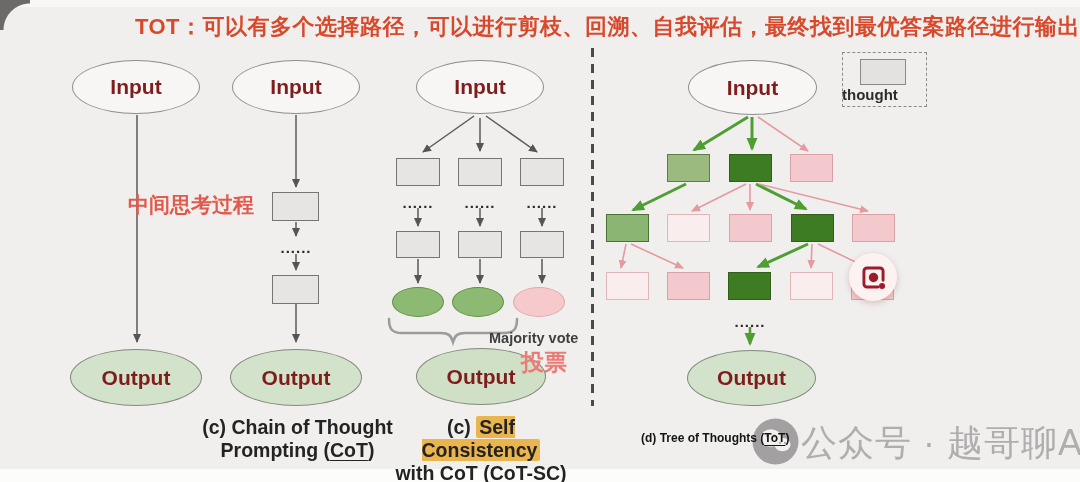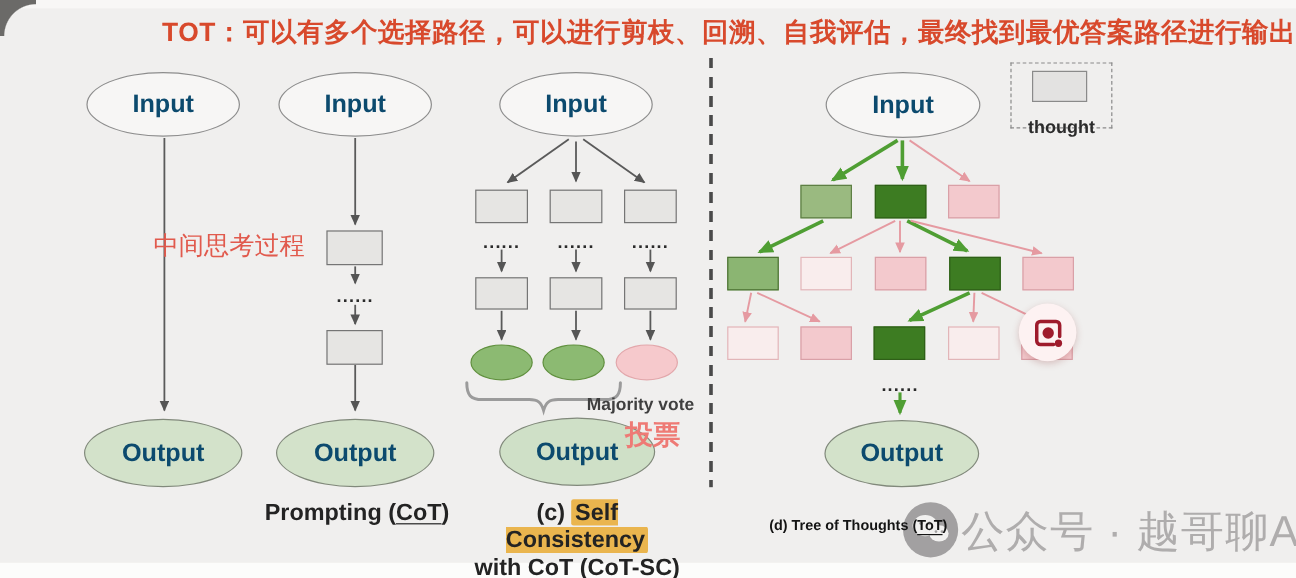--- a/index.html
+++ b/index.html
@@ -14,21 +14,21 @@
   .strip-top{left:0;top:0;width:1080px;height:7px;background:#f8f7f6;z-index:0;}
   .strip-bottom{left:0;bottom:0;width:1080px;height:13px;background:#fcfcfb;z-index:0;}
   .corner-tl{left:0;top:0;width:30px;height:30px;z-index:0;
     background:radial-gradient(circle at 30px 30px, transparent 26px, #6b6a68 27px);}
   
   .top-note{left:0;top:12px;width:1080px;text-align:right;
     font-size:22px;font-weight:700;color:#d8492c;letter-spacing:.5px;z-index:3;}
   
   .ell{border-radius:50%;display:flex;align-items:center;justify-content:center;
     box-sizing:border-box;z-index:2;}
-  .ell span{font-size:21px;font-weight:600;color:#0c4a6e;}
+  .ell span{font-size:21px;font-weight:600;color:#7f1d1d;}
   .ell-in{background:#f7f6f5;border:1.6px solid #8d8d8d;}
   .ell-out{background:#d3e2ca;border:1.6px solid #81897b;}
   .ell-out2{background:#cfe0c7;border:1.6px solid #81897b;}
   
   .rell{border-radius:50%;box-sizing:border-box;z-index:2;}
   .rell[data-state="green"]{background:#8cba72;border:1.6px solid #61903f;}
   .rell[data-state="pink"]{background:#f6c9cc;border:1.6px solid #e2a7ab;}
   
   .gbox{background:#e6e5e3;border:1.4px solid #757575;box-sizing:border-box;z-index:2;}
   
@@ -42,24 +42,24 @@
   .dots{font-size:15px;font-weight:700;letter-spacing:1px;color:#2a2a2a;
     text-align:center;line-height:10px;z-index:3;}
   
   .separator{left:591px;top:48px;width:2.6px;height:358px;z-index:1;
     background:repeating-linear-gradient(#4a4a4a 0 9px, transparent 9px 16px);}
   
   .legend{left:842px;top:52px;width:85px;height:55px;border:1.6px dashed #8a8a8a;
     box-sizing:border-box;z-index:2;}
   .legend-box{left:860px;top:59px;width:46px;height:26px;background:#e3e2e1;
     border:1.4px solid #8a8a8a;box-sizing:border-box;z-index:3;}
-  .legend-label{left:842px;top:86px;width:85px;text-align:center;font-size:15px;
-    font-weight:600;color:#2c2c2c;z-index:3;margin-top:12px;}
-  
-  .ann-mid{left:128px;top:191px;font-size:21px;font-weight:400;color:#e15a4d;z-index:4;}
+  .legend-label{left:842px;top:86px;width:85px;font-size:15px;
+    font-weight:600;color:#2c2c2c;z-index:3;}
+  
+  .ann-mid{left:128px;top:191px;font-size:21px;font-weight:700;color:#e15a4d;z-index:4;}
   .ann-majority{left:489px;top:330px;font-size:14.5px;font-weight:700;color:#3f3f3f;z-index:4;}
   .ann-vote{left:521px;top:347px;font-size:23px;font-weight:700;color:#ee7a75;z-index:4;}
   
   .caption{font-size:19.5px;line-height:23px;font-weight:600;color:#232323;
     text-align:center;z-index:5;}
   .caption .u{text-decoration:underline;text-underline-offset:3px;}
   .caption .hl{background:#eab54e;padding:0 3px;border-radius:2px;}
   .caption-d{left:641px;top:427px;font-size:12px;font-weight:700;color:#141414;
     z-index:6;text-align:right;}
   
@@ -154,20 +154,21 @@
   <div class="abs ell ell-in" style="left:232px;top:60px;width:128px;height:54px;">
     <span>Input</span>
   </div>
   <div class="abs gbox" style="left:272px;top:192px;width:47px;height:29px;"></div>
   <div class="abs dots" style="left:272px;top:243px;width:48px;">......</div>
   <div class="abs gbox" style="left:272px;top:275px;width:47px;height:29px;"></div>
   <div class="abs ell ell-out" style="left:230px;top:349px;width:132px;height:57px;">
     <span>Output</span>
   </div>
   <div class="abs caption" style="left:200px;top:416px;width:195px;">
+    <div><span>(c) Chain of Thought</span></div>
     <div><span>Prompting (</span><span class="u">CoT</span><span>)</span></div>
   </div>
 
   <div class="abs ann-mid">中间思考过程</div>
 
   <div class="abs ell ell-in" style="left:416px;top:60px;width:128px;height:54px;">
     <span>Input</span>
   </div>
   <div class="abs gbox" style="left:396px;top:158px;width:44px;height:28px;"></div>
   <div class="abs gbox" style="left:458px;top:158px;width:44px;height:28px;"></div>

